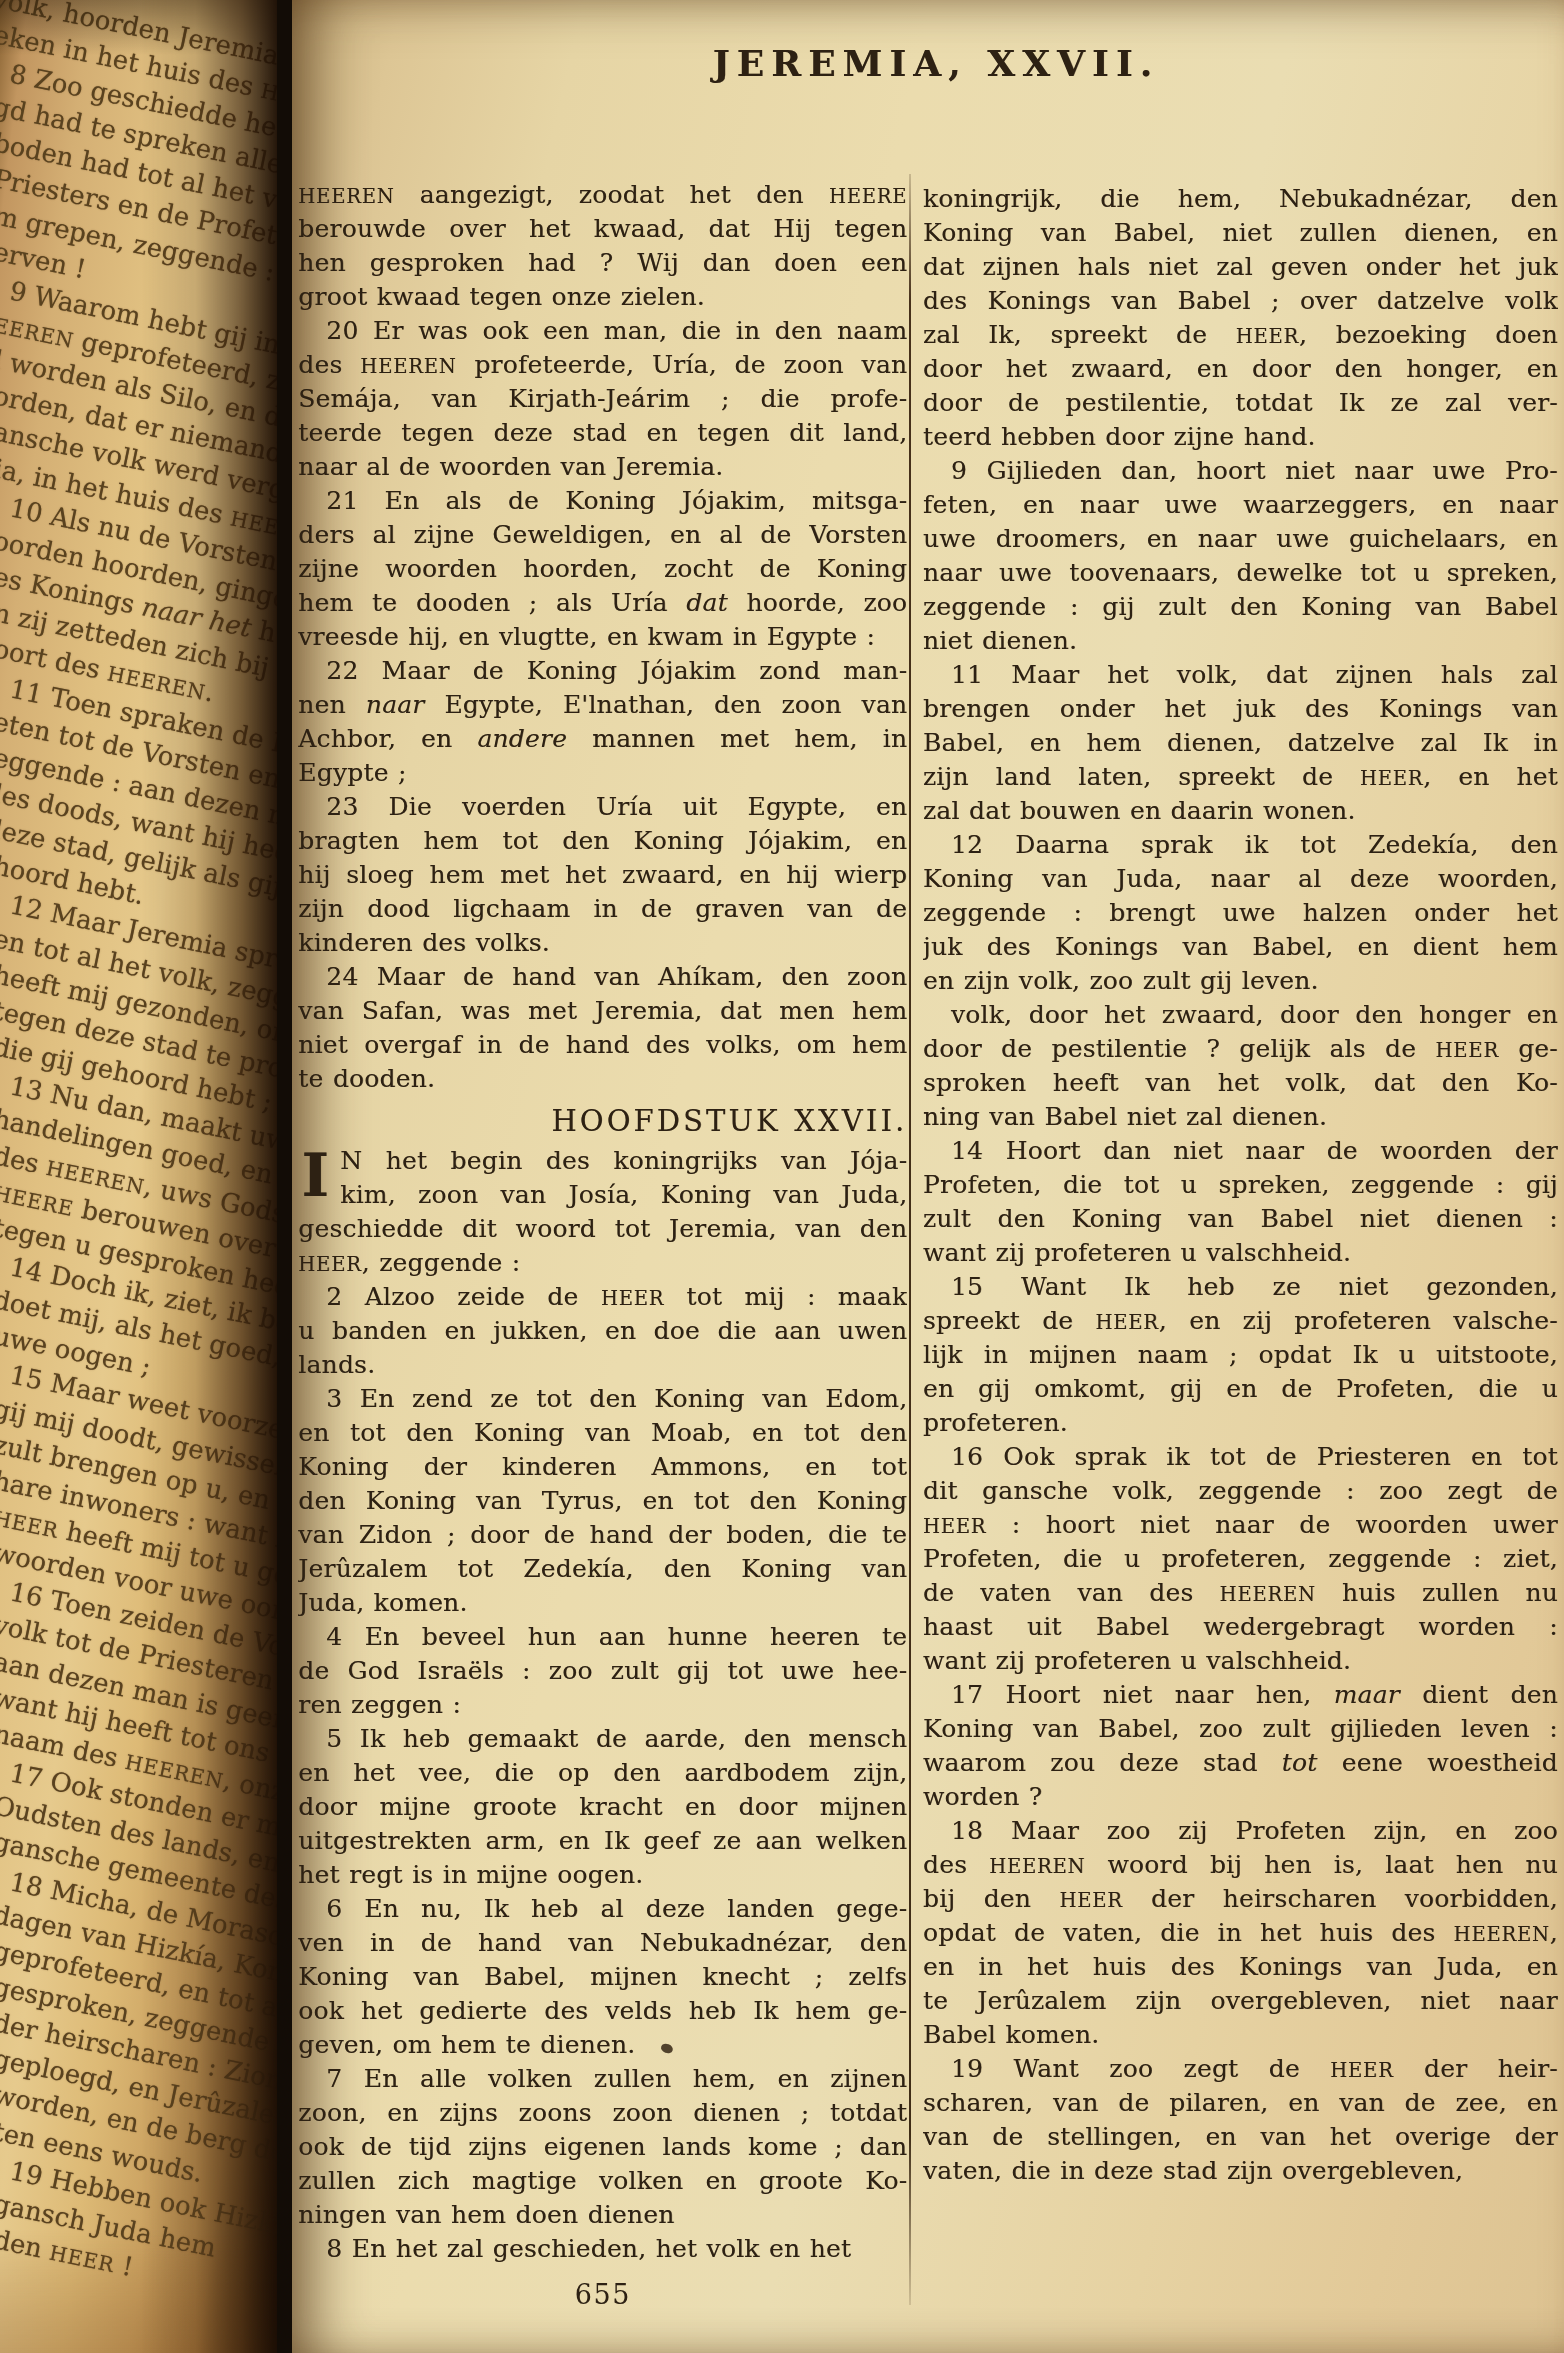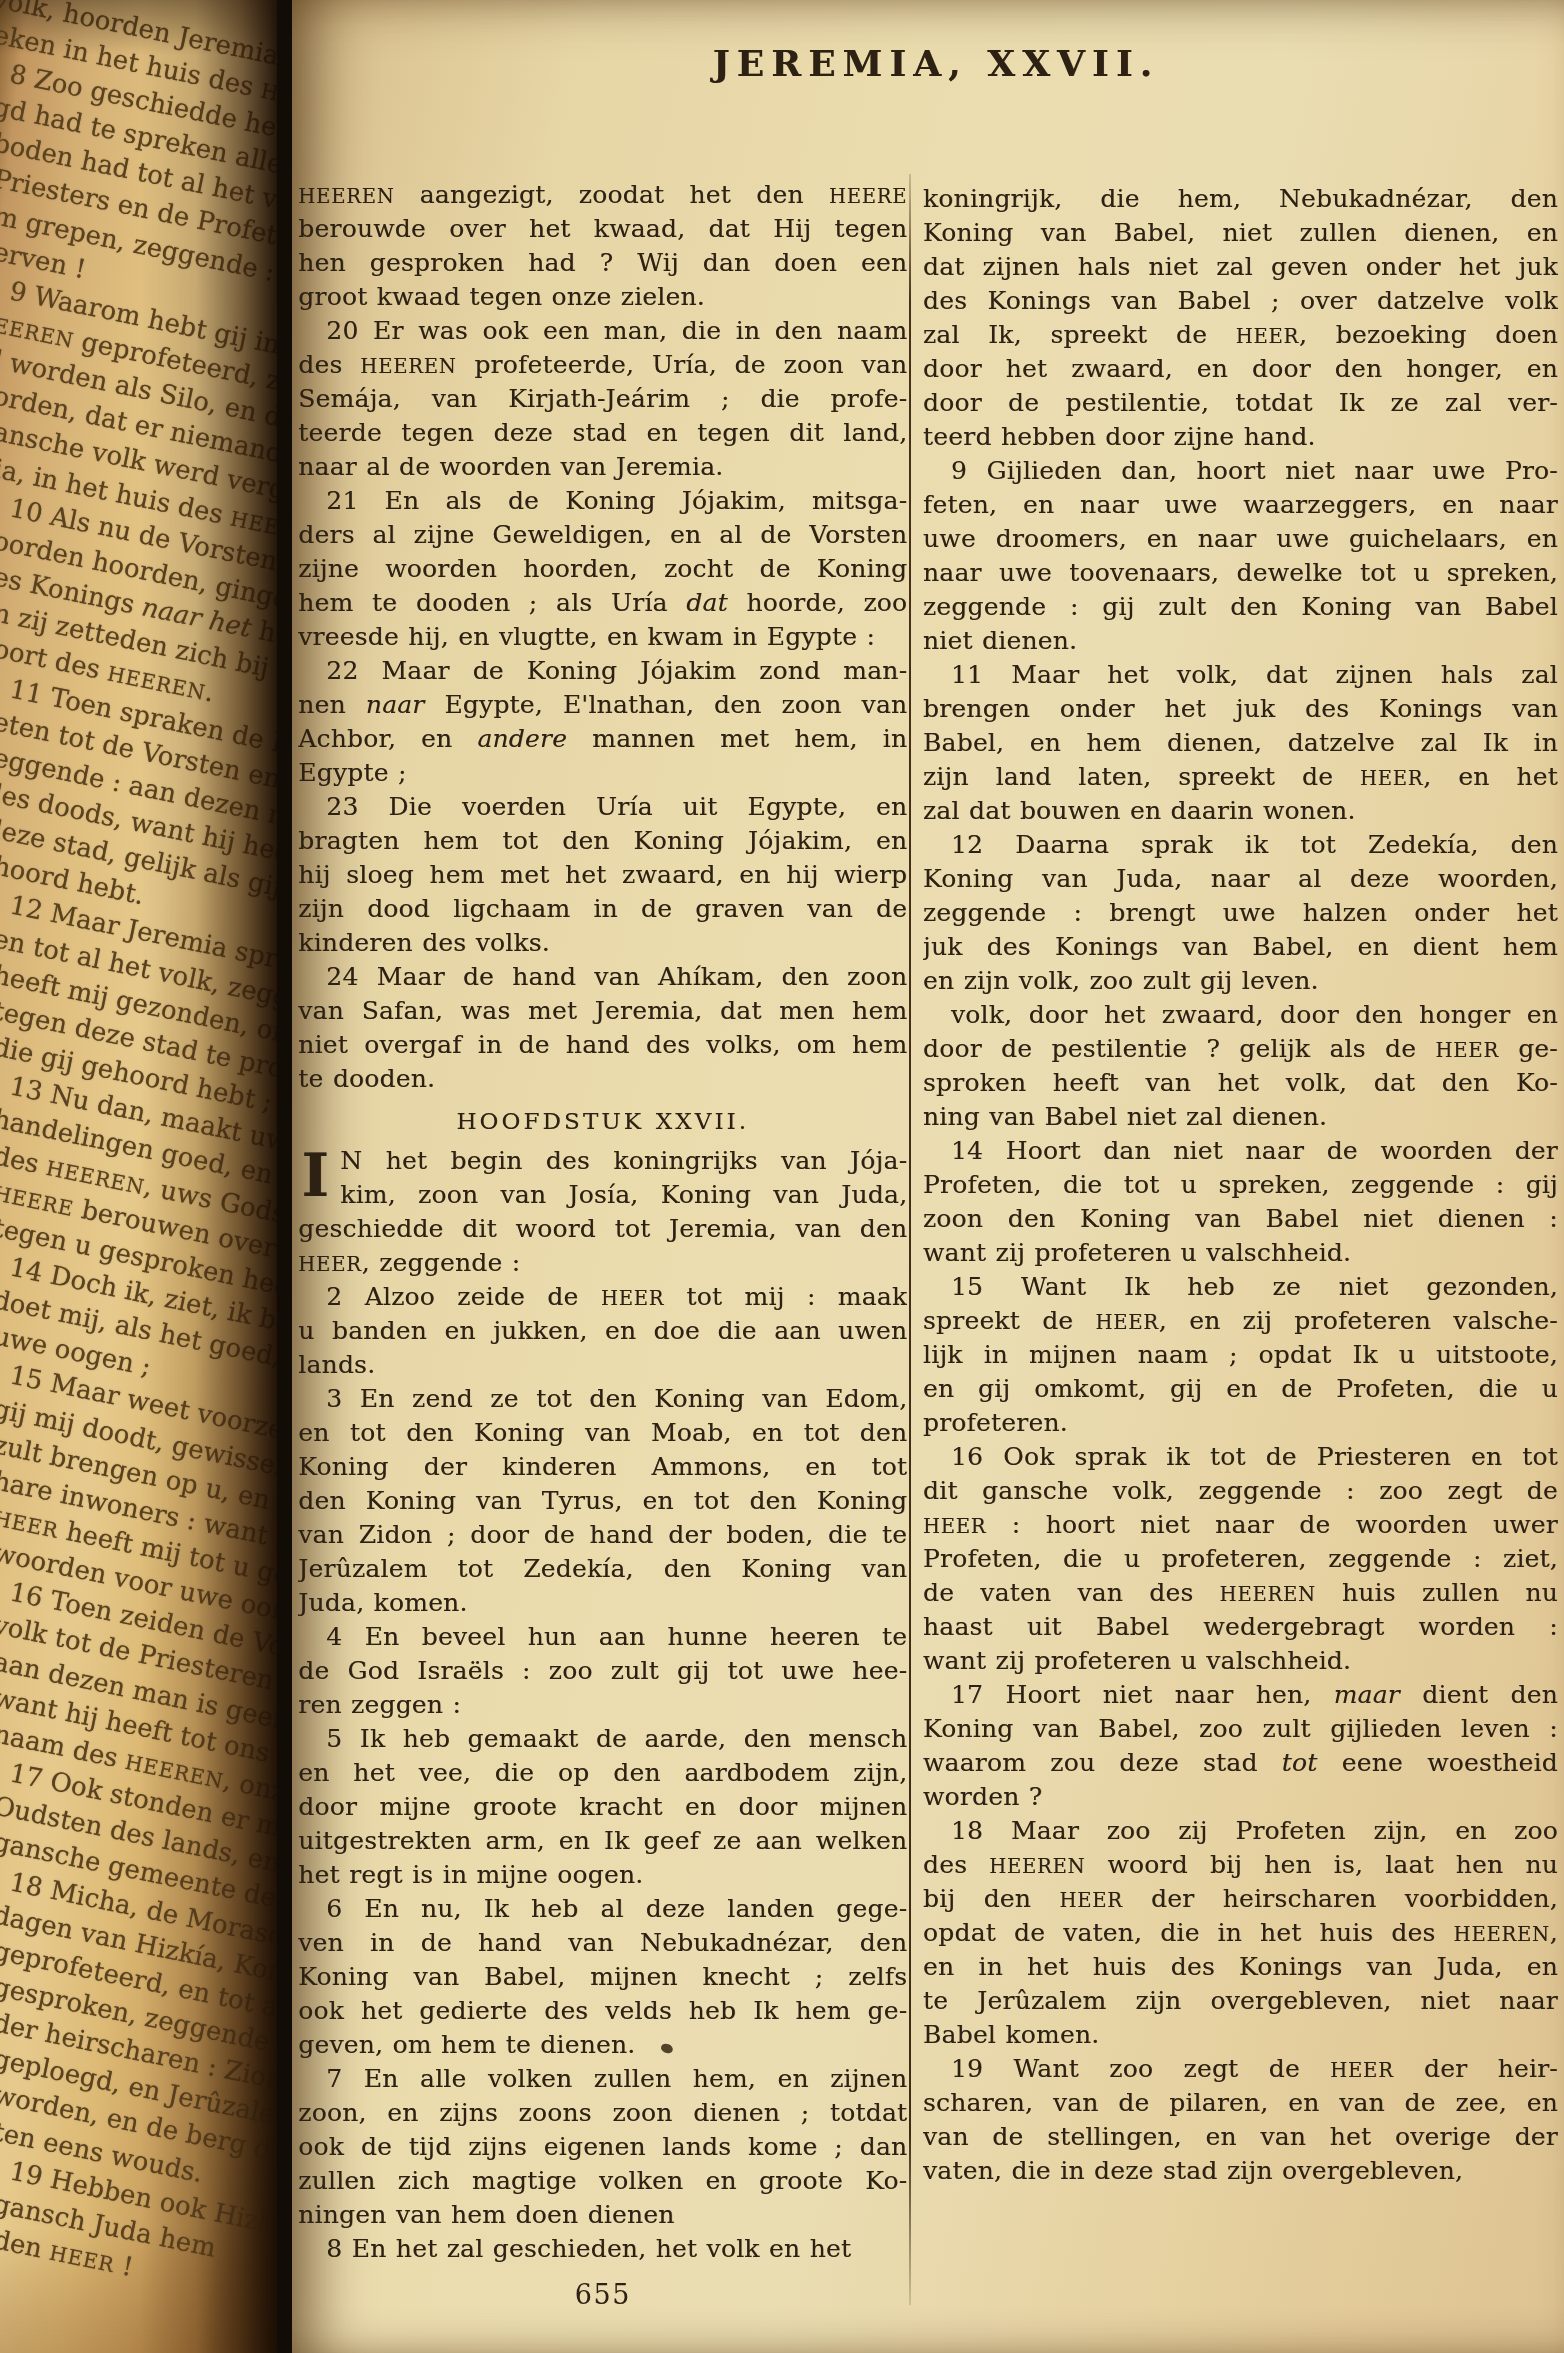--- a/index.html
+++ b/index.html
@@ -58,22 +58,22 @@
   .line{height:34px;overflow:hidden;}
   .line.just{text-align:justify;text-align-last:justify;}
   .sc{font-size:.78em;letter-spacing:0.8px;}
   .para{margin:0;}
   .para.indent .line:first-child{text-indent:28px;}
   .para.dropcap{position:relative;}
   .para.dropcap .cap{position:absolute;left:3.1px;top:0;font-size:59px;line-height:63px;font-weight:bold;}
   .para.dropcap .line:nth-child(2),
   .para.dropcap .line:nth-child(3){padding-left:42px;}
   .chapter-heading{
-    height:34px;line-height:34px;margin:7.8px 0 6.3px;text-align:center;
-    font-size:23px;letter-spacing:3.1px;
+    height:34px;line-height:34px;margin:7.8px 0 6.3px;text-align:right;
+    font-size:29px;letter-spacing:3.1px;
   }
   #page-number{
     position:absolute;left:6.3px;top:2279px;width:609px;text-align:center;
     font-size:27px;letter-spacing:1.6px;color:#2d2113;
   }
   .ink-speck{position:absolute;border-radius:50%;background:rgba(42,27,11,.8);}
   #speck-1{left:369px;top:2044px;width:11.7px;height:8.6px;transform:rotate(20deg);}
 </style>
 </head>
 <body>
@@ -283,21 +283,21 @@
         </div>
         <div class="para indent">
           <div class="line just">volk, door het zwaard, door den honger en</div>
           <div class="line just">door de pestilentie ? gelijk als de <span class="sc">HEER</span> ge-</div>
           <div class="line just">sproken heeft van het volk, dat den Ko-</div>
           <div class="line">ning van Babel niet zal dienen.</div>
         </div>
         <div class="para indent">
           <div class="line just">14 Hoort dan niet naar de woorden der</div>
           <div class="line just">Profeten, die tot u spreken, zeggende : gij</div>
-          <div class="line just">zoon den Koning van Babel niet dienen :</div>
+          <div class="line just">zult den Koning van Babel niet dienen :</div>
           <div class="line">want zij profeteren u valschheid.</div>
         </div>
         <div class="para indent">
           <div class="line just">15 Want Ik heb ze niet gezonden,</div>
           <div class="line just">spreekt de <span class="sc">HEER</span>, en zij profeteren valsche-</div>
           <div class="line just">lijk in mijnen naam ; opdat Ik u uitstoote,</div>
           <div class="line just">en gij omkomt, gij en de Profeten, die u</div>
           <div class="line">profeteren.</div>
         </div>
         <div class="para indent">

